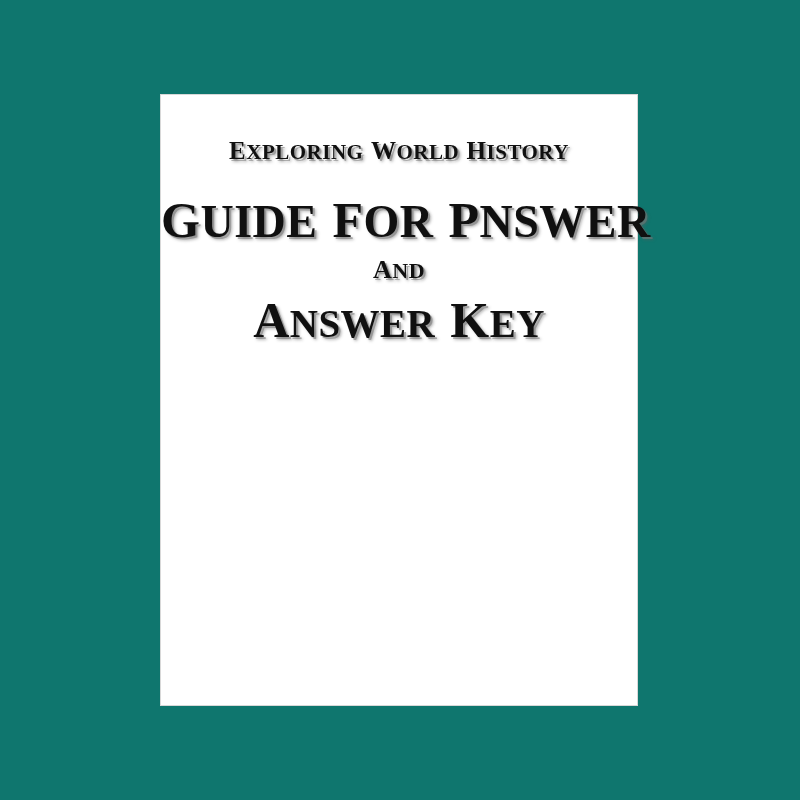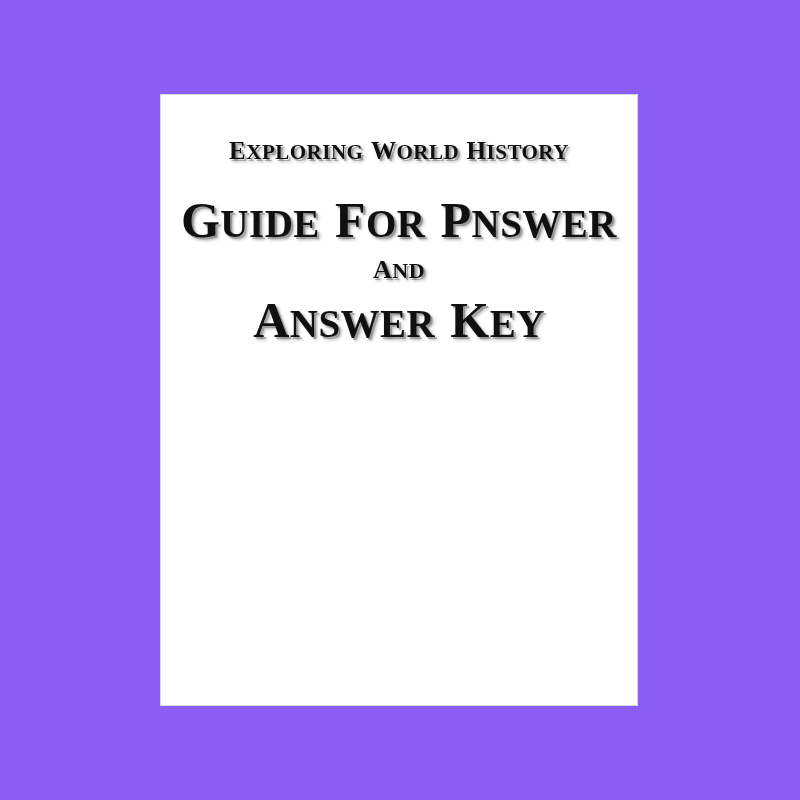--- a/index.html
+++ b/index.html
@@ -8,21 +8,21 @@
     width: 800px;
     height: 800px;
     background: #ffffff;
     font-family: "Liberation Serif", serif;
   }
 
   #page {
     position: relative;
     width: 800px;
     height: 800px;
-    background: #8b5cf6;
+    background: #0f766e;
     overflow: hidden;
   }
 
   
   #cover {
     position: absolute;
     left: 160px;
     top: 94px;
     width: 478px;
     height: 612px;
@@ -67,21 +67,21 @@
   
   #main-line-1 {
     position: absolute;
     left: 0;
     right: 0;
     top: 96px;
     font-size: 50px;
     letter-spacing: 0.5px;
   }
   #main-line-1 .cap { font-size: 50px; }
-  #main-line-1 .sc  { font-size: 39px; }
+  #main-line-1 .sc  { font-size: 46px; }
 
   
   #conj-line {
     position: absolute;
     left: 0;
     right: 0;
     top: 160px;
     font-size: 26px;
     letter-spacing: 0.5px;
   }

